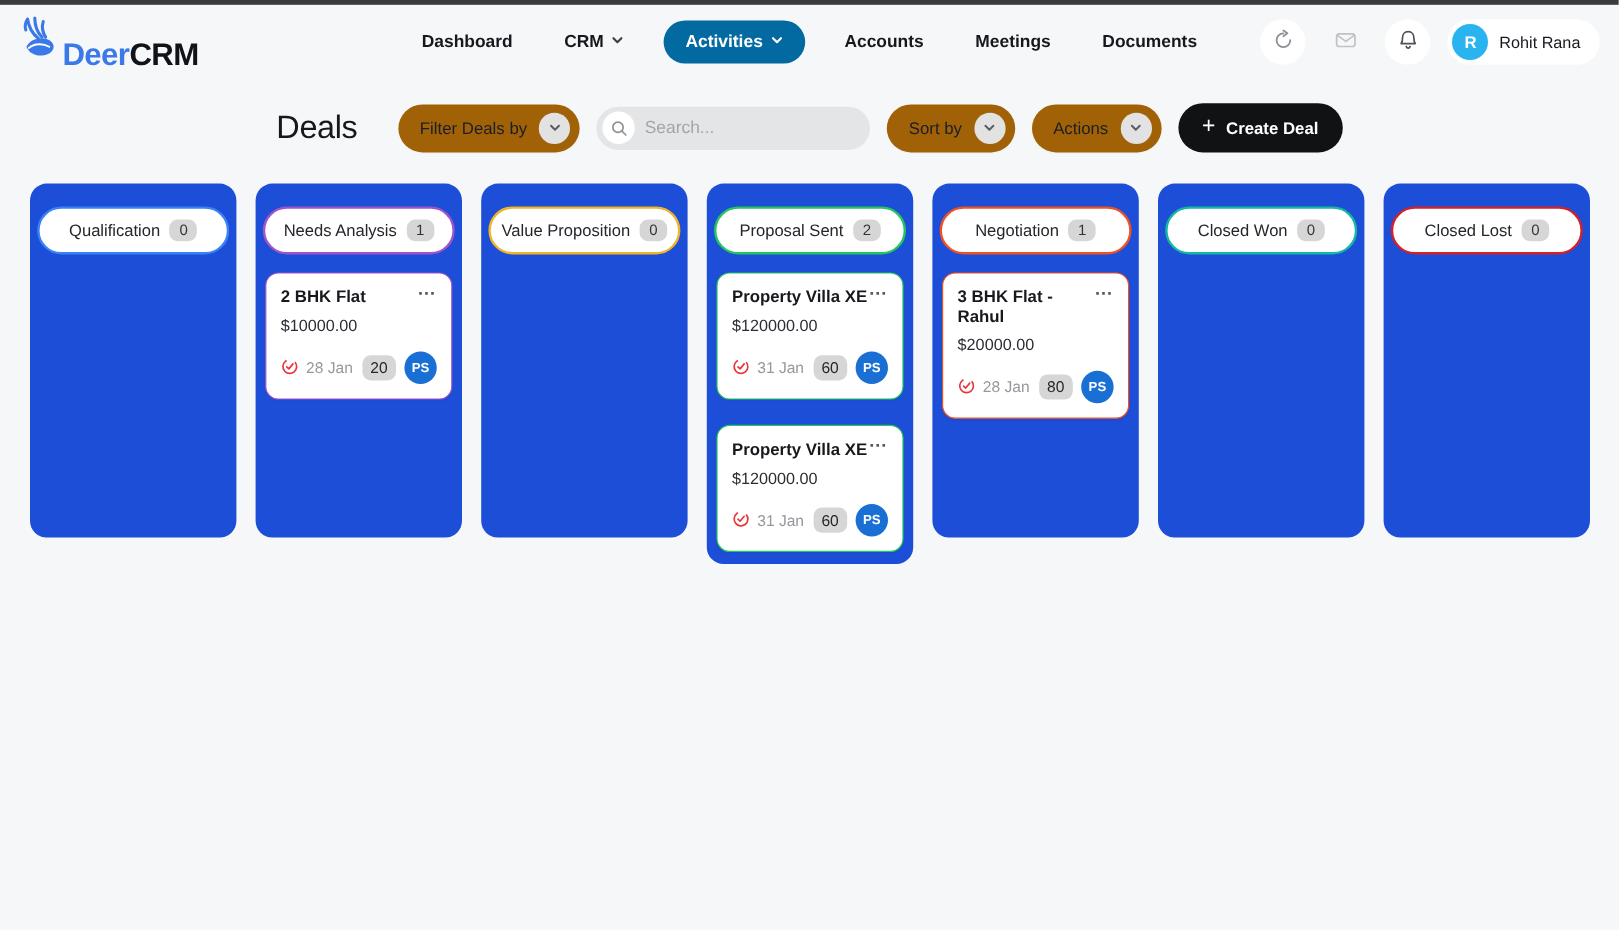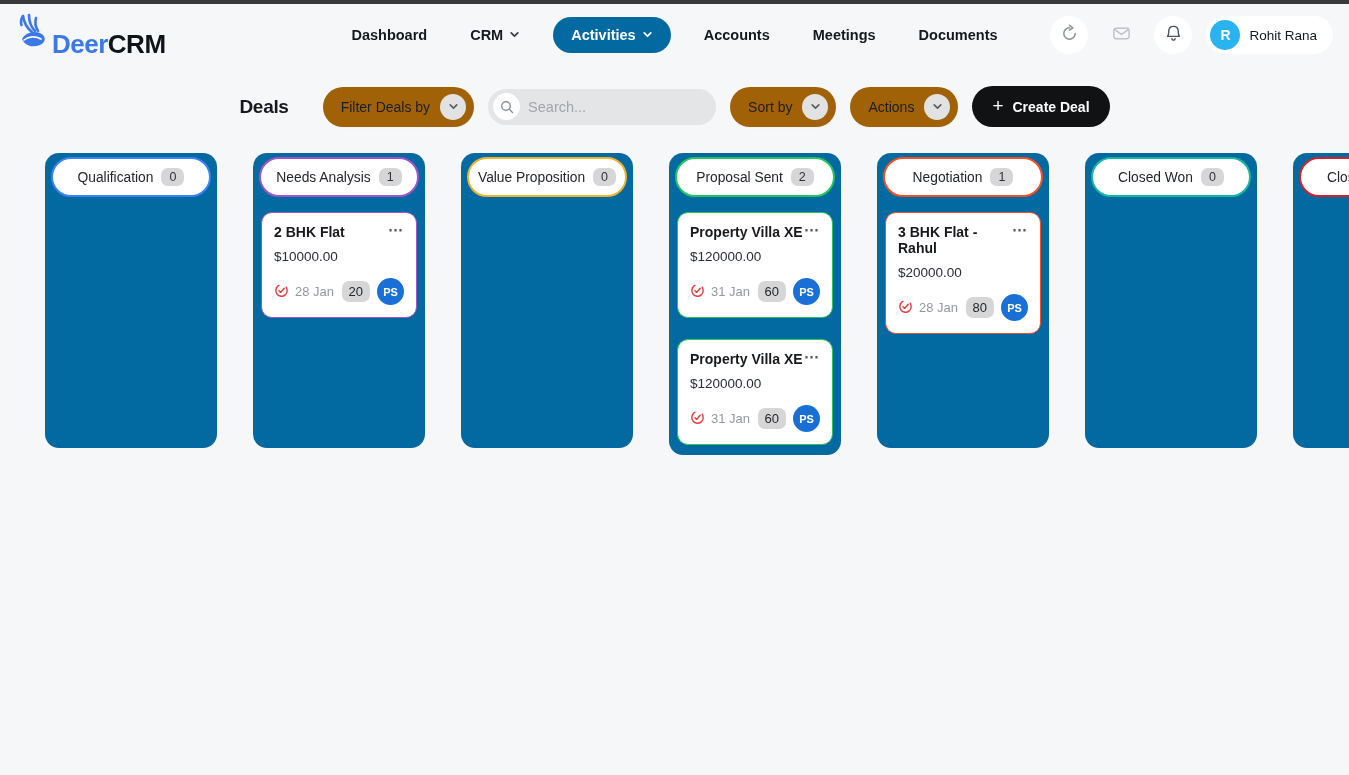--- a/index.html
+++ b/index.html
@@ -58,21 +58,21 @@
     font-size:14px; font-weight:700;
     display:flex; align-items:center; justify-content:center;
   }
   .user-name { font-size:13.5px; font-weight:500; color:#15181d; }
 
   
   .toolbar {
     display:flex; align-items:center; justify-content:center;
     gap:14px; margin:20px 0 26px;
   }
-  .page-title { font-size:19px; font-weight:700; letter-spacing:-0.3px; margin-right:20px; }
+  .page-title { font-size:27px; font-weight:400; letter-spacing:-0.3px; margin-right:20px; }
   .pill-btn {
     height:40px; border:none; border-radius:21px;
     background:#a16207; font-family:inherit;
     display:flex; align-items:center; gap:10px;
     padding:0 8px 0 18px; font-size:14px; font-weight:500; color:#1b1e24;
     cursor:pointer; box-shadow:0 1px 2px rgba(0,0,0,0.03);
   }
   .chev-circle {
     width:26px; height:26px; border-radius:50%; background:#e2e2e2;
     display:flex; align-items:center; justify-content:center;
@@ -100,22 +100,22 @@
   }
   .plus-glyph { font-size:19px; font-weight:400; line-height:1; margin-top:-2px; }
 
   
   .board {
     display:flex; gap:16px; padding:0 25px;
     align-items:flex-start;
   }
   .column {
     width:172px; flex:none;
-    background:#0369a1; border-radius:14px;
-    min-height:295px; padding:4px 6px 10px;margin-left:20px;
+    background:#1d4ed8; border-radius:14px;
+    min-height:295px; padding:19px 6px 10px;
   }
   .col-pill {
     height:40px; border-radius:21px;
     background:#ffffff; border:2.5px solid;
     display:flex; align-items:center; justify-content:center; gap:8px;
     font-size:13.8px; color:#24262b; cursor:pointer;
   }
   .col-count {
     background:#d6d6d7; color:#303338;
     border-radius:7px; padding:2px 8px; font-size:12.5px;

